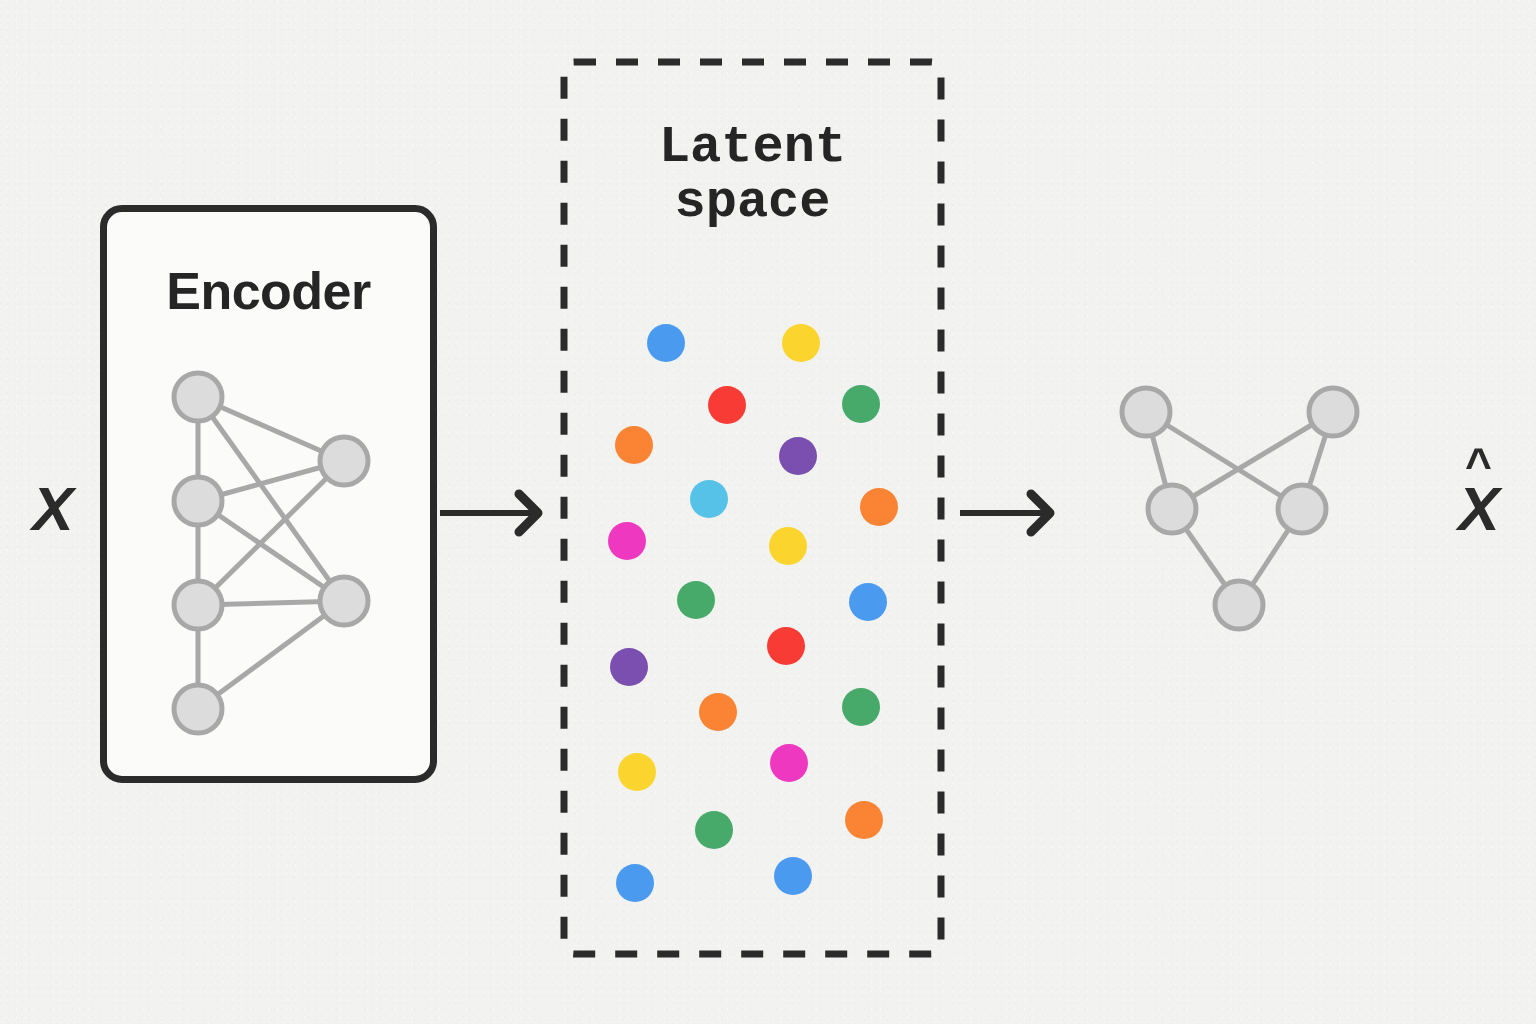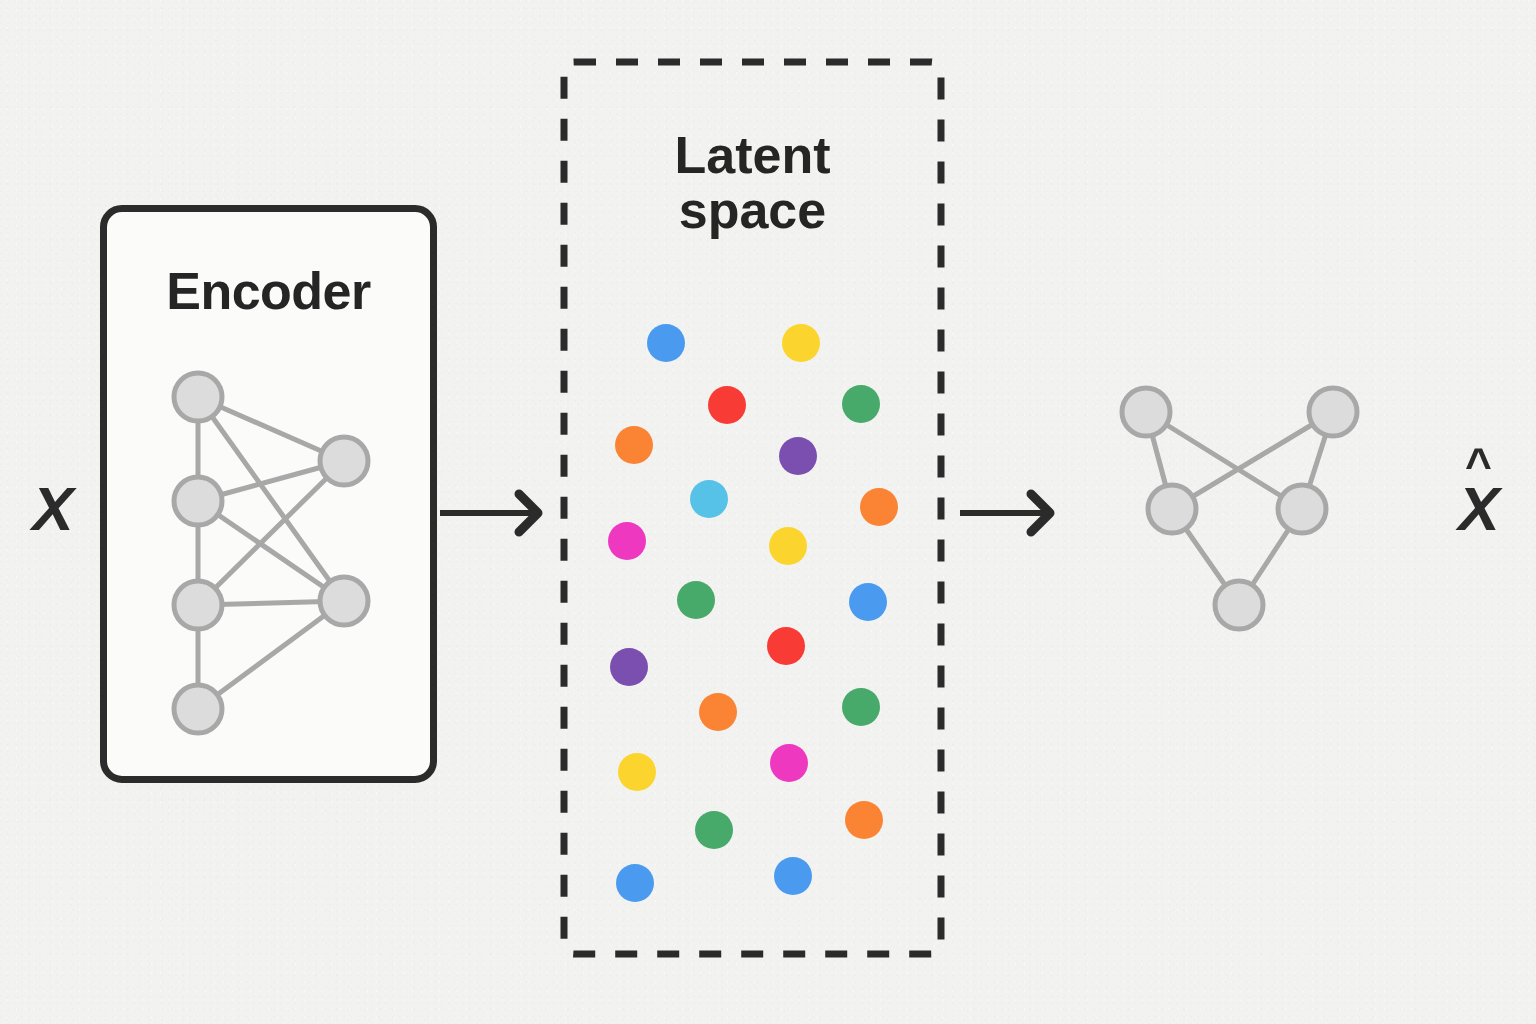--- a/index.html
+++ b/index.html
@@ -93,21 +93,21 @@
 
   <div class="panel" id="encoder-panel" style="left: 100px; top: 205px; width: 337px; height: 578px; border-color: rgb(43, 43, 43); background: rgb(251, 251, 250);">
     <div class="panel-title" id="encoder-title" style="top: 53px; color: rgb(37, 37, 37);">Encoder</div>
   </div>
 
 
   <div class="latent-panel" id="latent-panel" style="left: 560px; top: 58px; width: 385px; height: 900px;">
     <svg id="latent-border-svg" width="100%" height="100%" viewBox="0 0 385 900">
         <rect x="4" y="4" width="377" height="892" rx="10" fill="none" stroke="#2b2b2b" stroke-width="7" stroke-dasharray="22 20" stroke-linecap="butt"></rect>
       </svg>
-    <div class="latent-title" id="latent-title" style="top: 70px; color: rgb(37, 37, 37);">
+    <div class="latent-title" id="latent-title" style="top: 62px; color: rgb(37, 37, 37); font-family: Liberation Mono, monospace;">
       <div>Latent</div>
       <div>space</div>
     </div>
   </div>
 
   <svg class="abs-svg" id="overlay" width="1536" height="1024" viewBox="0 0 1536 1024">
       <g>
         <line x1="198" y1="397" x2="198" y2="501" stroke="#a8a8a8" stroke-width="5" stroke-linecap="round"></line>
         <line x1="198" y1="501" x2="198" y2="605" stroke="#a8a8a8" stroke-width="5" stroke-linecap="round"></line>
         <line x1="198" y1="605" x2="198" y2="709" stroke="#a8a8a8" stroke-width="5" stroke-linecap="round"></line>

